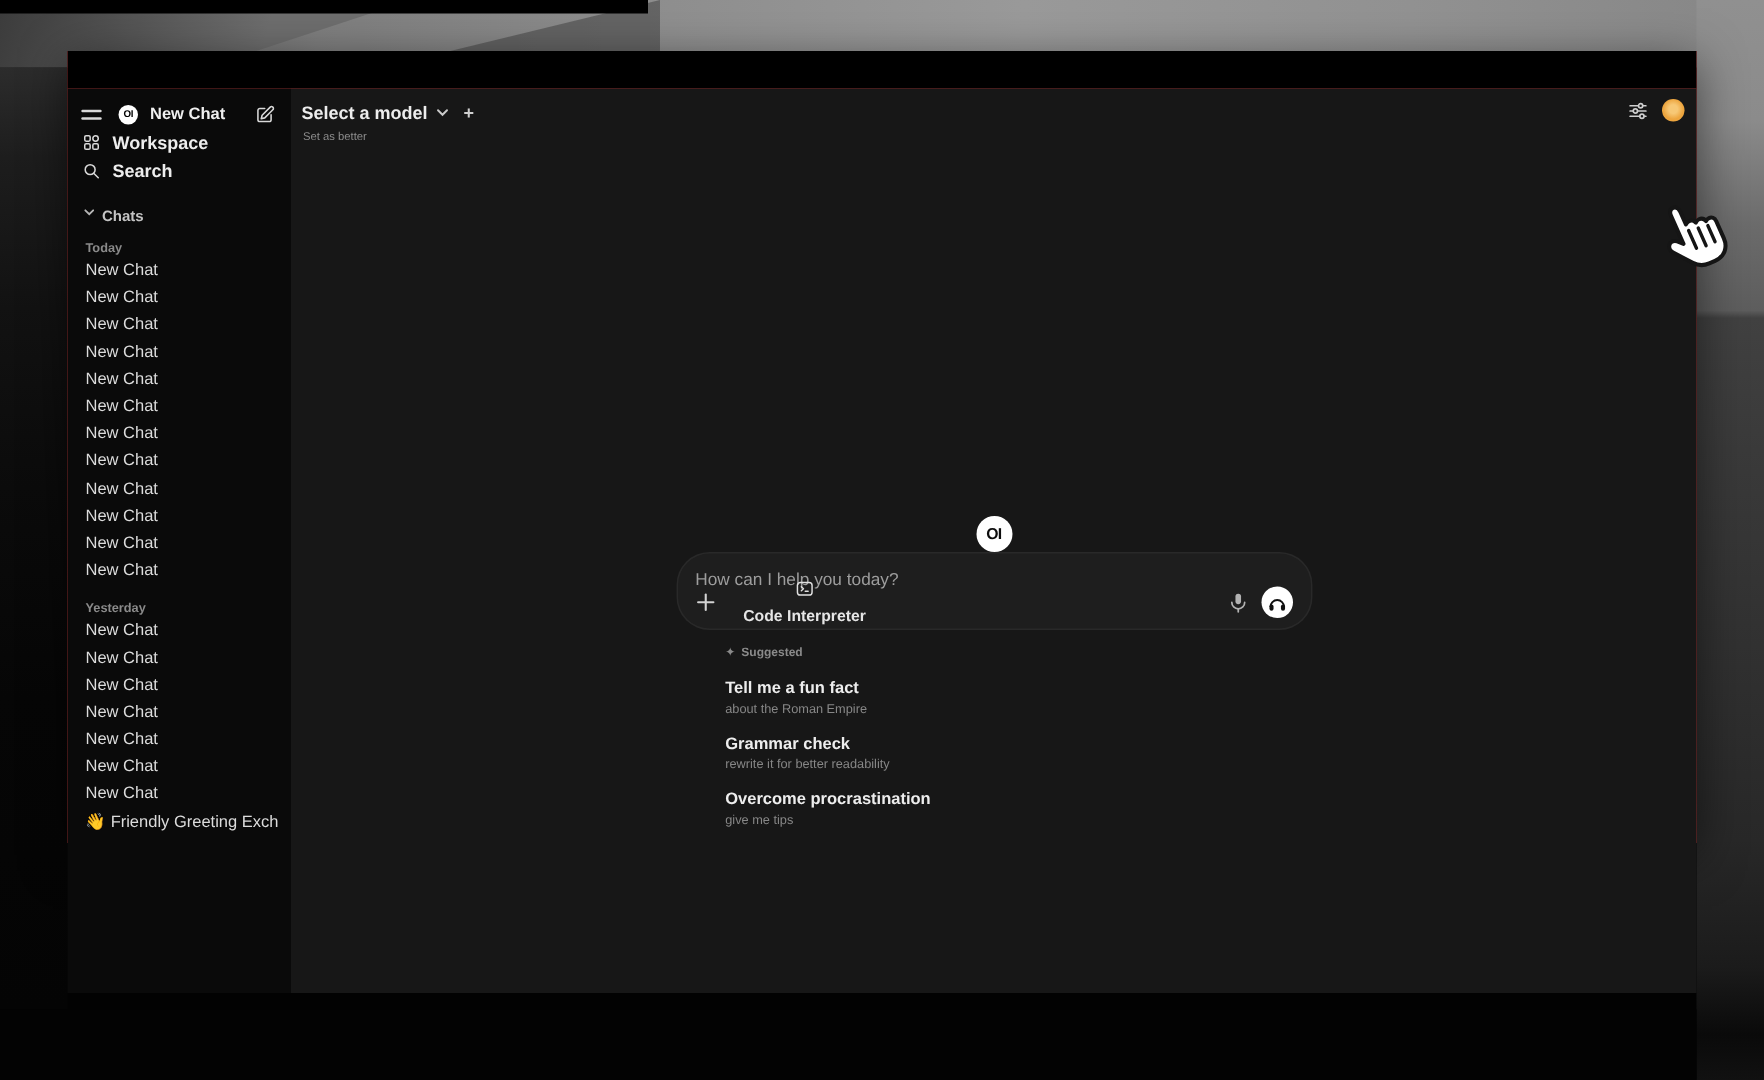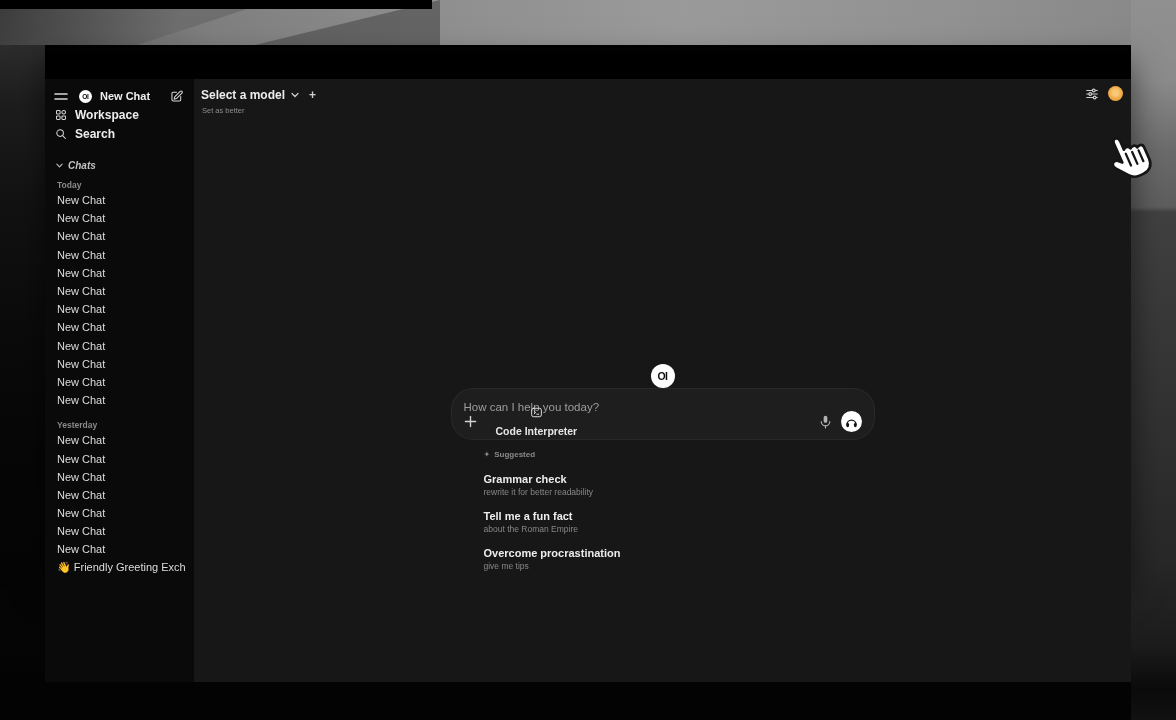--- a/index.html
+++ b/index.html
@@ -18,38 +18,38 @@
   .bg-top-black { left:0; top:0; width:432px; height:9px; background:#000; }
   .bg-left { left:0; top:45px; width:45px; height:628px;
     background:linear-gradient(to bottom,#2c2c2c 0px,#1d1d1d 60px,#121212 160px,#0b0b0b 280px,#060606 420px,#040404 100%); }
   .bg-left-corner { left:0; top:688px; width:28px; height:32px;
     background:linear-gradient(to bottom,#3f3f3f,#5a5a5a); }
   .bg-right { left:1131px; top:0; width:45px; height:720px;
     background:linear-gradient(to bottom,#909090 0px,#8b8b8b 80px,#6b6b6b 150px,#5d5d5d 207px,#414141 212px,#3a3a3a 300px,#313131 430px,#282828 560px,#1b1b1b 645px,#0a0a0a 690px,#111 720px); }
   .bg-bottom { left:0; top:673px; width:1131px; height:47px; background:#030303; }
 
   
-  #window { left:45px; top:54px; width:1086px; height:528px; background:#ef4444;
+  #window { left:45px; top:34px; width:1086px; height:528px; background:#ef4444;
     box-shadow:0 8px 30px rgba(0,0,0,.55); }
   #win-top-strip { left:0; top:0; width:100%; height:25px; background:#000; }
   #win-body { left:0; top:25px; width:100%; height:603px; display:flex; }
 
   
   #sidebar { width:149px; height:100%; background:#0a0a0a; padding:8px 8px 0 9px;
     display:flex; flex-direction:column; flex:none; }
   .sb-header { display:flex; align-items:center; height:18px; flex:none; }
   .sb-logo { width:13px; height:13px; border-radius:50%; background:#fff; color:#000;
     font-size:6.5px; font-weight:800; display:flex; align-items:center; justify-content:center;
     letter-spacing:-.3px; margin-left:11px; }
   .sb-title { font-size:11px; font-weight:700; color:#efefef; margin-left:8px; }
   .sb-edit { margin-left:auto; margin-right:3px; display:flex; }
   .sb-nav-item { display:flex; align-items:center; gap:8px; height:19px; color:#ededed;
     font-size:12px; font-weight:600; padding-left:1px; flex:none; cursor:pointer; }
-  .sb-chats-header { display:flex; align-items:center; gap:5px; margin-top:16px; height:13px;
-    color:#c4c4c4; font-size:10px; font-weight:600; padding-left:2px; flex:none;font-style:italic; }
+  .sb-chats-header { display:flex; align-items:flex-start; gap:5px; margin-top:16px; height:13px;
+    color:#c4c4c4; font-size:10px; font-weight:600; padding-left:2px; flex:none; }
   .sb-group-label { font-size:8.5px; color:#8a8a8a; font-weight:600; margin-top:7px;
     height:12px; display:flex; align-items:center; padding-left:3px; flex:none; }
   .chat-item { height:18.2px; display:flex; align-items:center; font-size:11px; font-weight:500;
     color:#dcdcdc; padding-left:3px; flex:none; white-space:nowrap; overflow:hidden; cursor:pointer; }
   .icon { display:inline-flex; flex:none; }
 
   
   #main { flex:1; background:#171717; position:relative; }
   #model-select { position:absolute; left:7px; top:9px; display:flex; align-items:center; gap:6px;text-align:center; }
   #model-select .label { font-size:12px; font-weight:700; color:#ededed; }
@@ -262,27 +262,27 @@
         </div>
 
         <div id="suggested">
           <div class="sugg-header">
             <span class="icon" style="color:#8a8a8a;font-size:8px;">✦</span>
             <span class="sugg-label">Suggested</span>
           </div>
           <div>
 
               <div class="sugg-item">
+                <div class="sugg-title">Tell me a fun fact</div>
+                <div class="sugg-sub">about the Roman Empire</div>
+              </div>
+
+              <div class="sugg-item">
                 <div class="sugg-title">Grammar check</div>
                 <div class="sugg-sub">rewrite it for better readability</div>
-              </div>
-
-              <div class="sugg-item">
-                <div class="sugg-title">Tell me a fun fact</div>
-                <div class="sugg-sub">about the Roman Empire</div>
               </div>
 
               <div class="sugg-item">
                 <div class="sugg-title">Overcome procrastination</div>
                 <div class="sugg-sub">give me tips</div>
               </div>
             </div>
         </div>
       </div>
 

